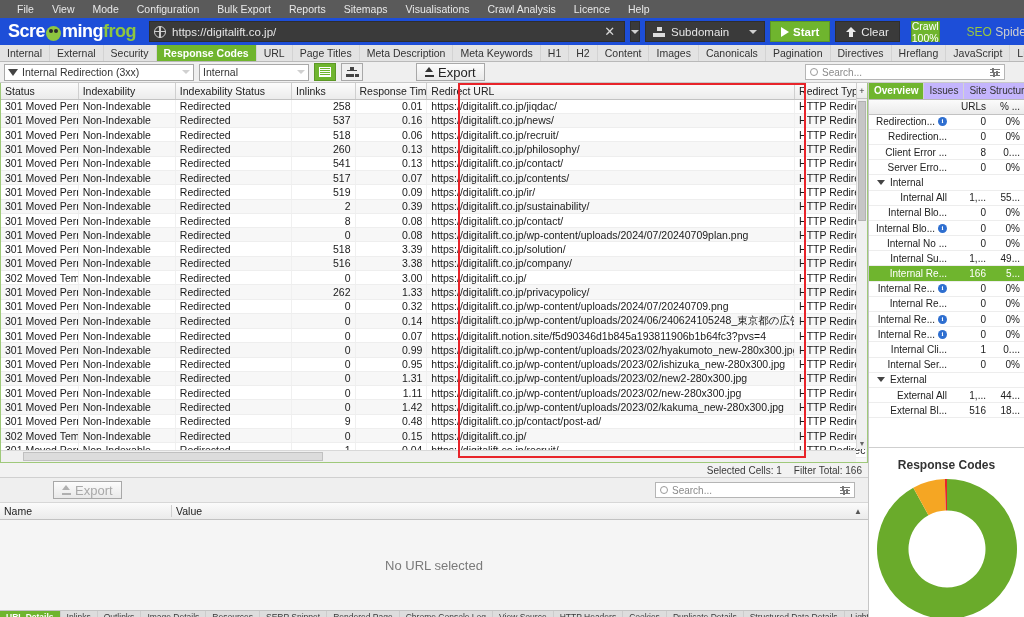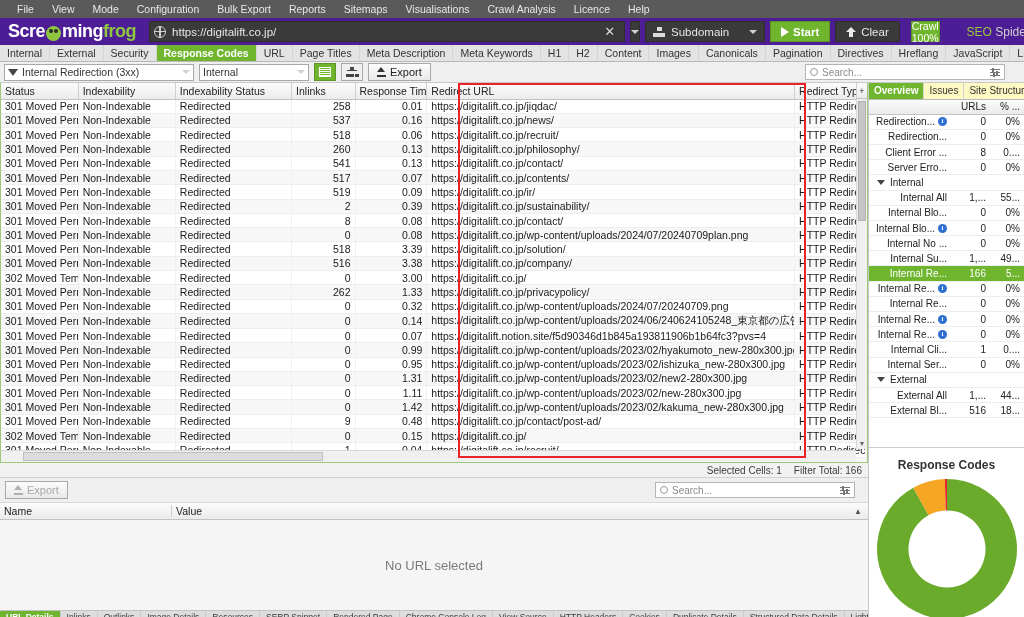--- a/index.html
+++ b/index.html
@@ -12,21 +12,21 @@
     color: #222;
   }
   
   .menubar {
     height: 18px; background: #5a5a5a; display: flex; align-items: center;
     padding-left: 8px; color: #e8e8e8; font-size: 10.5px;
   }
   .menubar .mi { padding: 0 9px; line-height: 18px; white-space: nowrap; }
   
   .urlbar {
-    height: 27px; background: #4c1d95; display: flex; align-items: center;
+    height: 27px; background: #1d4ed8; display: flex; align-items: center;
     padding: 0 4px; gap: 5px;
   }
   .logo { font-size: 18px; font-weight: bold; letter-spacing: -0.5px;
           padding-left: 4px; white-space: nowrap; display: flex; align-items: center; }
   .logo .w { color: #ffffff; }
   .logo .g { color: #8ec640; }
   .logo .frogicon {
     display: inline-block; width: 15px; height: 15px; border-radius: 50%;
     background: #8ec640; margin: 0 1px; position: relative; top: 2px;
   }
@@ -110,21 +110,21 @@
   .funnel { width:0;height:0;border-left:5px solid transparent;border-right:5px solid transparent;
     border-top:7px solid #444; flex:none; }
   .iconbtn { width: 22px; height: 18px; border: 1px solid #a8a8a8; background: #f0f0f0;
     display: flex; align-items: center; justify-content: center; }
   .iconbtn.on { background: #6fb52e; border-color: #5c9726; }
   .listico { width: 12px; height: 10px; background: #fff; position: relative; }
   .listico i { position:absolute; left:1px; height:1px; width:10px; background:#6fb52e; }
   .treeico { width: 13px; height: 10px; position: relative; }
   .treeico span { position:absolute; width:4px; height:3px; background:#444; }
   .expbtn { height: 18px; border: 1px solid #a8a8a8; background: linear-gradient(#fcfcfc,#e9e9e9);
-    display:flex;align-items:center;gap:4px;padding:0 8px;font-size:11px; }
+    display:flex;align-items:center;gap:4px;padding:0 8px;font-size:13px;margin-left:48px; }
   .upico { width:9px;height:10px;position:relative; }
   .upico::before { content:"";position:absolute;left:0;top:0;border-left:4.5px solid transparent;
     border-right:4.5px solid transparent;border-bottom:5px solid #333; }
   .upico::after { content:"";position:absolute;left:0;bottom:0;width:9px;height:2px;background:#333; }
   .searchbox {
     width: 200px; height: 16px; background: #fff; border: 1px solid #b5b5b5;
     display: flex; align-items: center; gap: 4px; padding: 0 4px; font-size: 10px;
     color: #8a8a8a;
   }
   .magn { width:8px;height:8px;border:1.2px solid #9a9a9a;border-radius:50%;flex:none; }
@@ -195,21 +195,21 @@
   .statusline2 { height: 13px; background:#f2f2f2; display:flex; align-items:center;
     justify-content: flex-end; padding-right: 6px; font-size: 10px; color:#3a3a3a; gap:12px; }
   .bottomtabs { height: 12px; background: #ddd; display: flex; align-items: stretch;
     font-size: 8.5px; overflow: hidden; border-top:1px solid #c3c3c3; }
   .bottomtabs .bt { padding: 0 6px; display:flex;align-items:center; white-space: nowrap;
     color: #3a3a3a; border-right:1px solid #cccccc; }
   .bottomtabs .bt.active { background:#6fb52e; color:#fff; font-weight:bold; }
   
   .rightcol { width: 156px; display: flex; flex-direction: column;
     border-left: 1px solid #c6c6c6; background: #fff; }
-  .rtabs { height: 17px; background:#fef9c3; display:flex; align-items:stretch;
+  .rtabs { height: 17px; background:#c4b5fd; display:flex; align-items:stretch;
     font-size: 10px; border-bottom:1px solid #b9b9b9; }
   .rtabs .rt { padding: 0 5px; display:flex;align-items:center; color:#333;
     border-right:1px solid #d3d3d3; white-space: nowrap; }
   .rtabs .rt.active { background:#6fb52e; color:#fff; font-weight:bold; }
   .rcolhead { height: 15px; background: linear-gradient(#fbfbfb,#ebebeb);
     border-bottom:1px solid #c2c2c2; display:flex; align-items:center;
     font-size:10px; justify-content:flex-end; }
   .rcolhead .cu { width: 40px; text-align:right; padding-right:4px; }
   .rcolhead .cp { width: 34px; text-align:right; padding-right:4px; }
   .rtree { height: 338px; overflow: hidden; border-bottom:1px solid #cfcfcf; }

